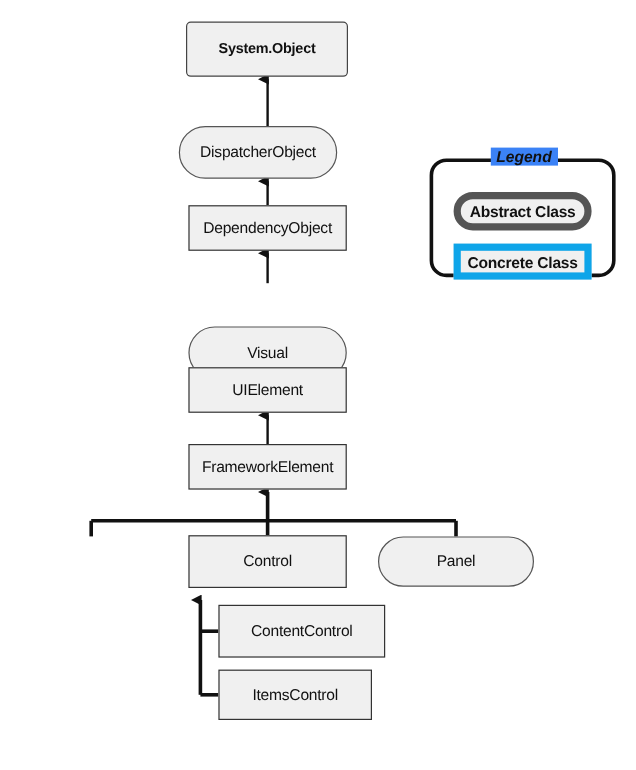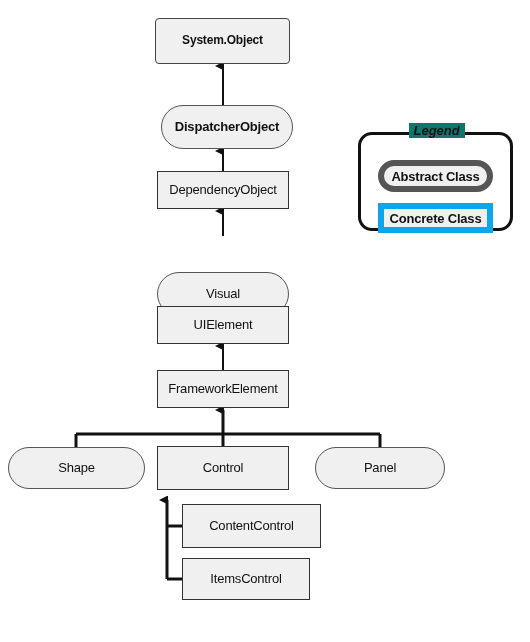--- a/index.html
+++ b/index.html
@@ -59,21 +59,21 @@
     border: 3px solid #111111;
     border-radius: 14px;
     background: #ffffff;
   }
   .legend-title {
     position: absolute;
     font-style: italic;
     font-weight: bold;
     font-size: 13px;
     color: #111111;
-    background: #0f766e;
+    background: #3b82f6;
     padding: 0 5px;
     white-space: nowrap;
   }
   .legend-item {
     position: absolute;
     box-sizing: border-box;
     background: #f0f0f0;
     border: 6px solid #0ea5e9;
     display: flex;
     align-items: center;
@@ -115,26 +115,25 @@
     <line x1="76" y1="434" x2="76" y2="447" stroke="#111111" stroke-width="3"></line>
     <line x1="223" y1="434" x2="223" y2="446" stroke="#111111" stroke-width="3"></line>
     <line x1="380" y1="434" x2="380" y2="447" stroke="#111111" stroke-width="3"></line>
 
     <line x1="167" y1="579" x2="167" y2="500" stroke="#111111" stroke-width="3" marker-end="url(#uparrow)"></line>
     <line x1="167" y1="526" x2="182" y2="526" stroke="#111111" stroke-width="3"></line>
     <line x1="167" y1="579" x2="182" y2="579" stroke="#111111" stroke-width="3"></line>
   </svg>
 
   <div class="node root" style="left: 155px; top: 18px; width: 135px; height: 46px;">System.Object</div>
-  <div class="node abstract" style="left: 161px; top: 105px; width: 132px; height: 44px; font-weight: bold;">DispatcherObject</div>
+  <div class="node abstract" style="left: 149px; top: 105px; width: 132px; height: 44px;">DispatcherObject</div>
   <div class="node" style="left: 157px; top: 171px; width: 132px; height: 38px;">DependencyObject</div>
   <div class="node abstract" style="left: 157px; top: 236px; width: 132px; height: 44px; margin-top: 36px;">Visual</div>
   <div class="node" style="left: 157px; top: 306px; width: 132px; height: 38px;">UIElement</div>
   <div class="node" style="left: 157px; top: 370px; width: 132px; height: 38px;">FrameworkElement</div>
-  <div class="node abstract" style="left: 8px; top: 447px; width: 137px; height: 42px;">Shape</div>
   <div class="node" style="left: 157px; top: 446px; width: 132px; height: 44px;">Control</div>
   <div class="node abstract" style="left: 315px; top: 447px; width: 130px; height: 42px;">Panel</div>
   <div class="node" style="left: 182px; top: 504px; width: 139px; height: 44px;">ContentControl</div>
   <div class="node" style="left: 182px; top: 558px; width: 128px; height: 42px;">ItemsControl</div>
 
   <div class="legend-box" style="left: 358px; top: 132px; width: 155px; height: 99px;"></div>
   <div class="legend-title" style="left: 408.5px; top: 123px;">Legend</div>
   <div class="legend-item abstract" style="left: 378px; top: 160px; width: 115px; height: 32px;">Abstract Class</div>
   <div class="legend-item" style="left: 378px; top: 203px; width: 115px; height: 30px;">Concrete Class</div>
 

